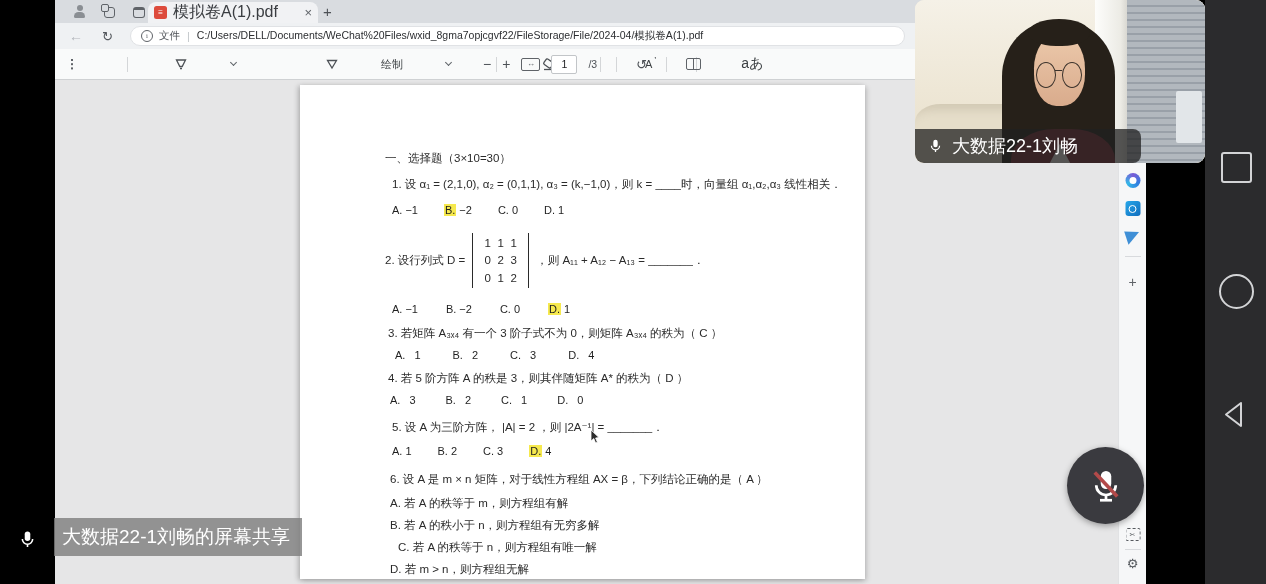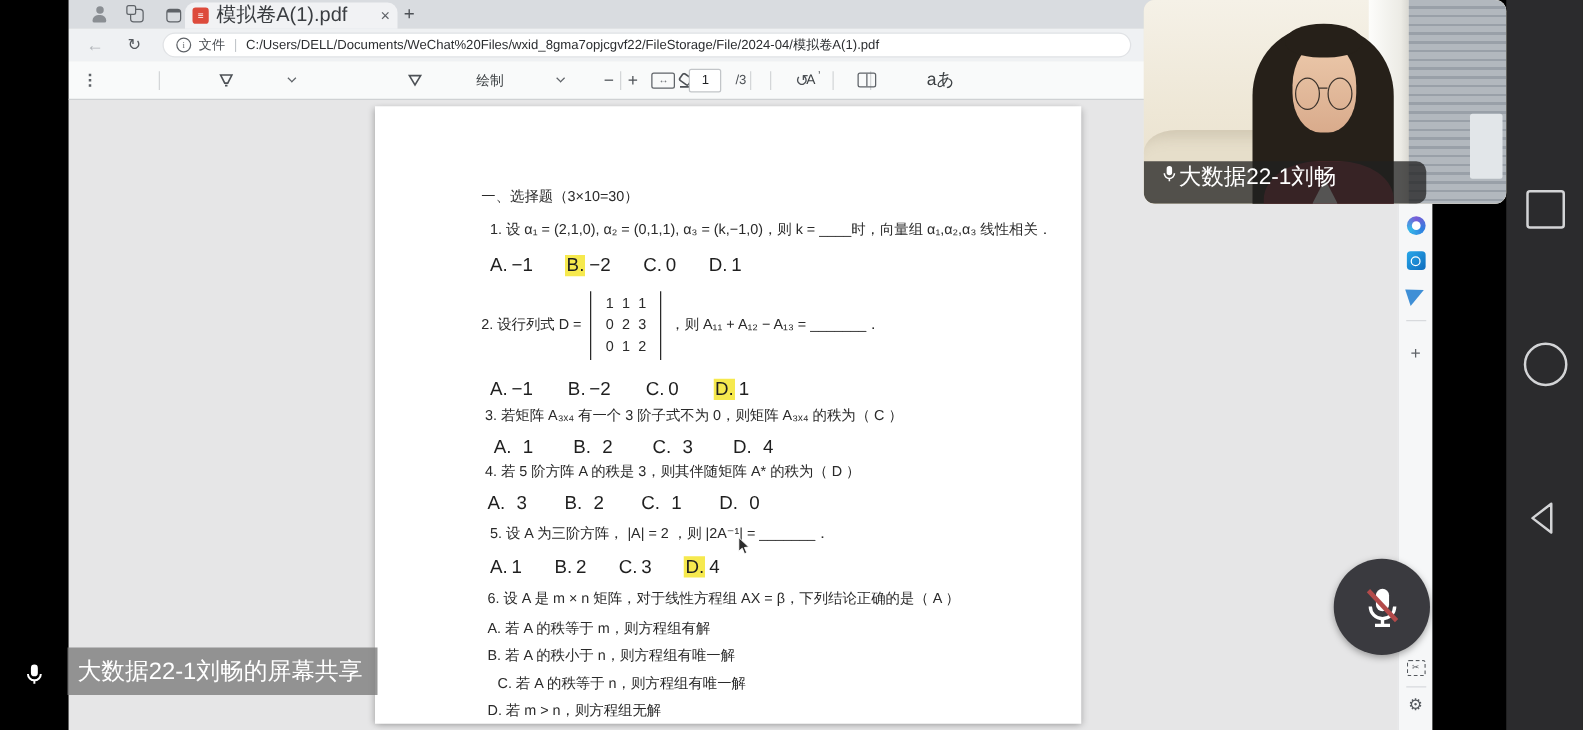--- a/index.html
+++ b/index.html
@@ -68,21 +68,21 @@
   .ic-pages::after{content:"";position:absolute;left:5.5px;top:0;width:1.2px;height:100%;background:#5f6368;}
 
   .viewer{position:absolute;left:0;top:80px;width:1063px;bottom:0;background:#e6e6e7;}
   .vthumb{position:absolute;right:1px;top:3px;width:8px;height:20px;background:#9ba0a5;border-radius:2px;}
   .page{position:absolute;left:245px;top:5px;width:565px;height:494px;background:#fff;
         box-shadow:-2px 1px 5px rgba(0,0,0,0.22),2px 2px 5px rgba(0,0,0,0.15);color:#2a2a2a;}
   .page *{line-height:1.25;}
   .ptxt{position:absolute;font-size:11.5px;white-space:nowrap;}
   .sec-title{left:85px;top:66px;}
   .q1t{left:92px;top:92px;}
-  .opts{position:absolute;display:flex;font-size:15px;color:#1f1f1f;text-align:center;}
+  .opts{position:absolute;display:flex;font-size:11px;color:#1f1f1f;text-align:center;}
   .opt .ol{margin-right:3px;}
   .hl{background:#f6e94e;padding:0 1px;}
   .o1{left:92px;top:119px;gap:26px;}
   .q2row{position:absolute;left:85px;top:148px;display:flex;align-items:center;font-size:11.5px;}
   .det{display:grid;grid-template-columns:repeat(3,13px);row-gap:3px;justify-items:center;
        border-left:1.2px solid #2a2a2a;border-right:1.2px solid #2a2a2a;padding:3px 8px;margin:0 7px;}
   .o2{left:92px;top:218px;gap:28px;}
   .q3t{left:88px;top:241px;}
   .o3{left:95px;top:264px;gap:32px;}
   .o3 .ol,.o4 .ol{margin-right:9px;}
@@ -140,21 +140,21 @@
              border-radius:50% 50% 45% 45%;}
   .wc-glasses{position:absolute;left:41.6%;top:38%;width:7%;height:16%;border:1.4px solid #3c332c;
               border-radius:50%;box-sizing:border-box;}
   .wc-glasses.right{left:50.6%;}
   .wc-bridge{position:absolute;left:48.4%;top:43%;width:2.4%;height:1.4px;background:#3c332c;}
   .wc-body{position:absolute;left:33%;bottom:0;width:36%;height:21%;background:#7c2e37;
            border-radius:42% 42% 0 0/90% 90% 0 0;}
   .wc-collar{position:absolute;left:46.5%;bottom:0;width:7%;height:12%;background:#f2f0ec;
              clip-path:polygon(50% 0,100% 100%,0 100%);}
   .wc-label{position:absolute;left:0;bottom:0;width:226px;height:34px;background:rgba(32,32,32,0.75);
-            border-radius:0 8px 8px 8px;display:flex;align-items:flex-start;padding:0 13px;box-sizing:border-box;}
+            border-radius:0 8px 8px 8px;display:flex;align-items:center;gap:9px;padding:0 13px;box-sizing:border-box;}
   .wc-name{color:#fff;font-size:18px;white-space:nowrap;}
 
   
   .banner{position:absolute;left:0;top:518px;height:38px;display:flex;}
   .banner-mic{width:54px;height:42px;background:#000;display:flex;align-items:center;justify-content:center;}
   .banner-text{background:rgba(127,127,127,0.82);color:#fff;font-size:19px;display:flex;align-items:center;
                padding:0 12px 0 8px;white-space:nowrap;}
 
   
   .mic-fab{position:absolute;left:1067px;top:447px;width:77px;height:77px;border-radius:50%;background:#3a3a3f;
@@ -283,21 +283,21 @@
         <div class="ptxt q5t">5. 设 A 为三阶方阵， |A| = 2 ，则 |2A⁻¹| = _______．</div>
         <div class="opts o5">
           <span class="opt"><span class="ol">A.</span><span>1</span></span>
           <span class="opt"><span class="ol">B.</span><span>2</span></span>
           <span class="opt"><span class="ol">C.</span><span>3</span></span>
           <span class="opt"><span class="ol hl">D.</span><span>4</span></span>
         </div>
 
         <div class="ptxt q6t">6. 设 A 是 m × n 矩阵，对于线性方程组 AX = β，下列结论正确的是（ A ）</div>
         <div class="ptxt q6o1">A. 若 A 的秩等于 m，则方程组有解</div>
-        <div class="ptxt q6o2">B. 若 A 的秩小于 n，则方程组有唯一解</div>
+        <div class="ptxt q6o2">B. 若 A 的秩小于 n，则方程组有无穷多解</div>
         <div class="ptxt q6o3">C. 若 A 的秩等于 n，则方程组有唯一解</div>
         <div class="ptxt q6o4">D. 若 m &gt; n，则方程组无解</div>
 
         <svg class="cursor" width="11" height="14" viewBox="0 0 11 14">
           <path d="M1 0 L1 11 L3.8 8.6 L5.6 13 L7.4 12.2 L5.6 8 L9 7.6 Z" fill="#2b2b2b" stroke="#ffffff" stroke-width="0.8"></path>
         </svg>
       </div>
       <div class="vthumb"></div>
     </div>
 

